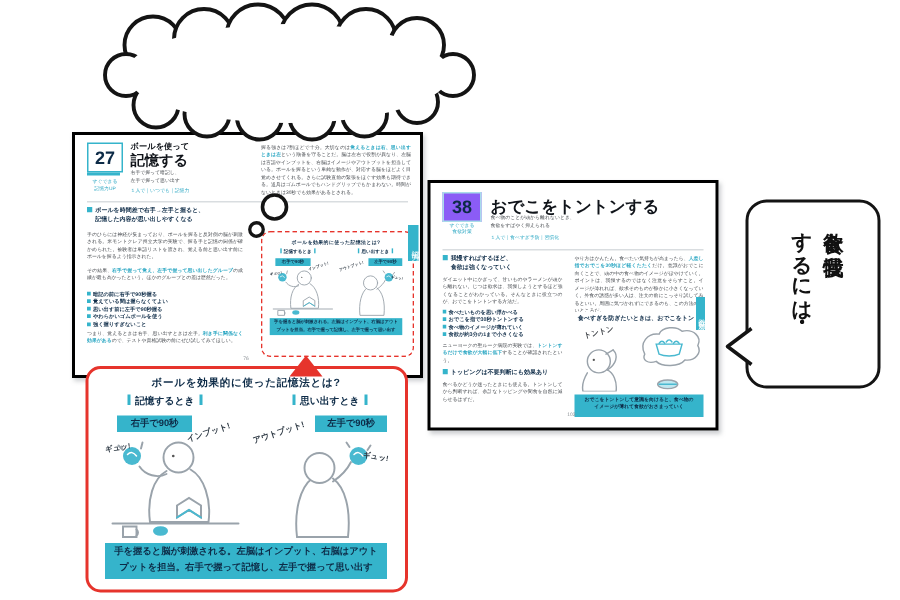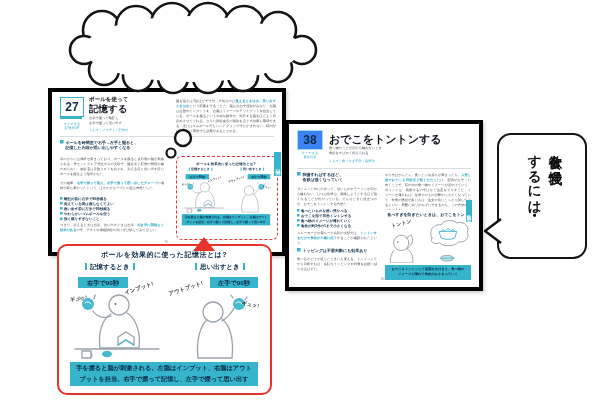--- a/index.html
+++ b/index.html
@@ -1,35 +1,35 @@
 <!DOCTYPE html>
 <html><head>
 <meta charset="utf-8">
 <style>
   html,body{margin:0;padding:0;background:#fff;}
   #canvas{position:relative;width:600px;height:400px;background:#fff;overflow:hidden;
           font-family:"Liberation Sans","DejaVu Sans",sans-serif;}
   .abs{position:absolute;}
-  .page{position:absolute;background:#fff;border:4px solid #000000;
+  .page{position:absolute;background:#fff;border:2px solid #000000;
         box-shadow:1.5px 2px 3px rgba(110,116,122,.35);}
   
   .sc{transform:scale(.5);transform-origin:0 0;width:200%;font-size:6.5px;line-height:1.55;
       color:#45494e;text-align:justify;word-break:break-all;}
   .scc{transform:scale(.5);transform-origin:0 0;width:200%;font-size:6.5px;line-height:1.4;
        color:#2ba7c3;word-break:break-all;}
   .sch{transform:scale(.5);transform-origin:0 0;width:200%;font-size:8px;line-height:1.35;
        font-weight:bold;color:#0d2b47;word-break:break-all;}
   .sq{display:inline-block;width:7px;height:7px;background:#35b4cb;margin-right:4px;}
   .ind{padding-left:11px;}
   .bul div{font-size:7px;font-weight:bold;color:#0d2b47;line-height:1.45;white-space:nowrap;}
   .bul div::before{content:"";display:inline-block;width:5px;height:5px;background:#35b4cb;margin-right:3px;}
   .hl{color:#2ba7c3;font-weight:bold;}
   .numbox{position:absolute;border:1px solid #35b4cb;background:#fff;color:#0d2b47;
           font-weight:bold;text-align:center;}
-  .numbox.fill{background:#3b82f6;border-color:#a9dce9;}
+  .numbox.fill{background:#8b5cf6;border-color:#a9dce9;}
   .numbar{position:absolute;background:#35b4cb;}
   .pgtitle{position:absolute;font-weight:bold;color:#10141a;white-space:nowrap;}
   .rule{position:absolute;height:1px;background:#d9dde0;}
   .vtab{position:absolute;background:#35b4cb;color:#fff;writing-mode:vertical-rl;
         font-size:5px;letter-spacing:1px;text-align:center;padding-top:2px;box-sizing:border-box;}
   .pnum{position:absolute;color:#8a8f94;font-size:6px;transform:scale(.55);transform-origin:center top;}
   .dashedbox{position:absolute;border:1.5px dashed #e6342c;border-radius:6px;background:#fff;}
   .callout{position:absolute;border:2.5px solid #e6342c;border-radius:10px;background:#fff;}
   .tri{position:absolute;width:0;height:0;border-left:11px solid transparent;
        border-right:11px solid transparent;border-bottom:14px solid #e6342c;}

